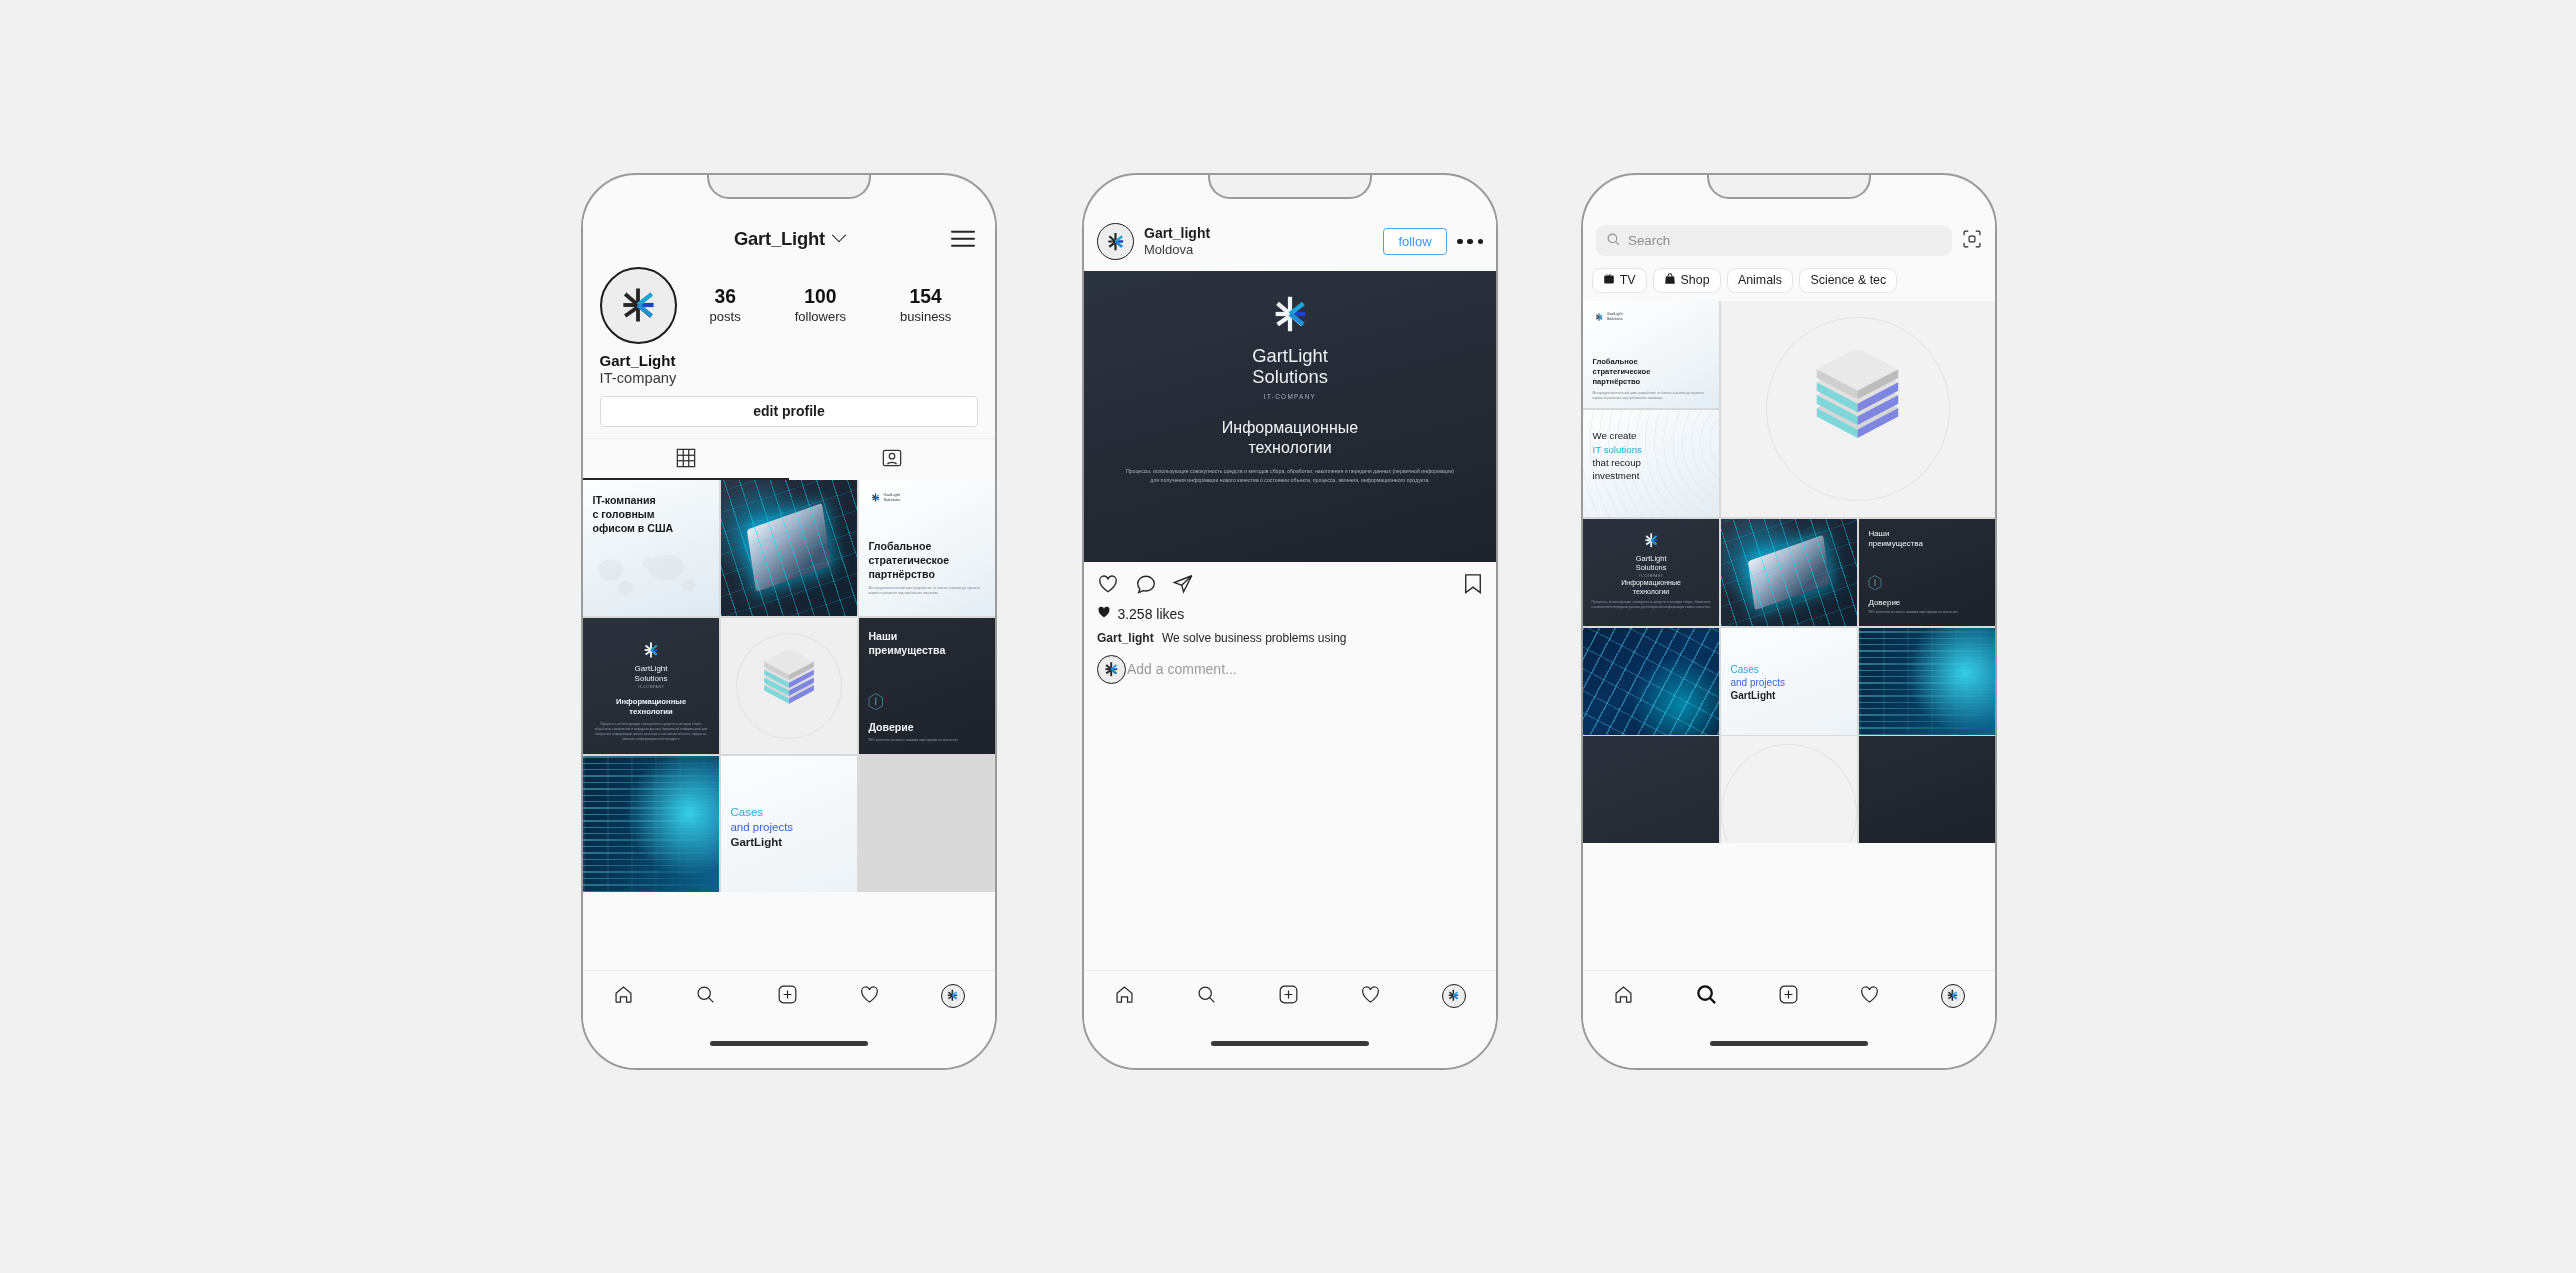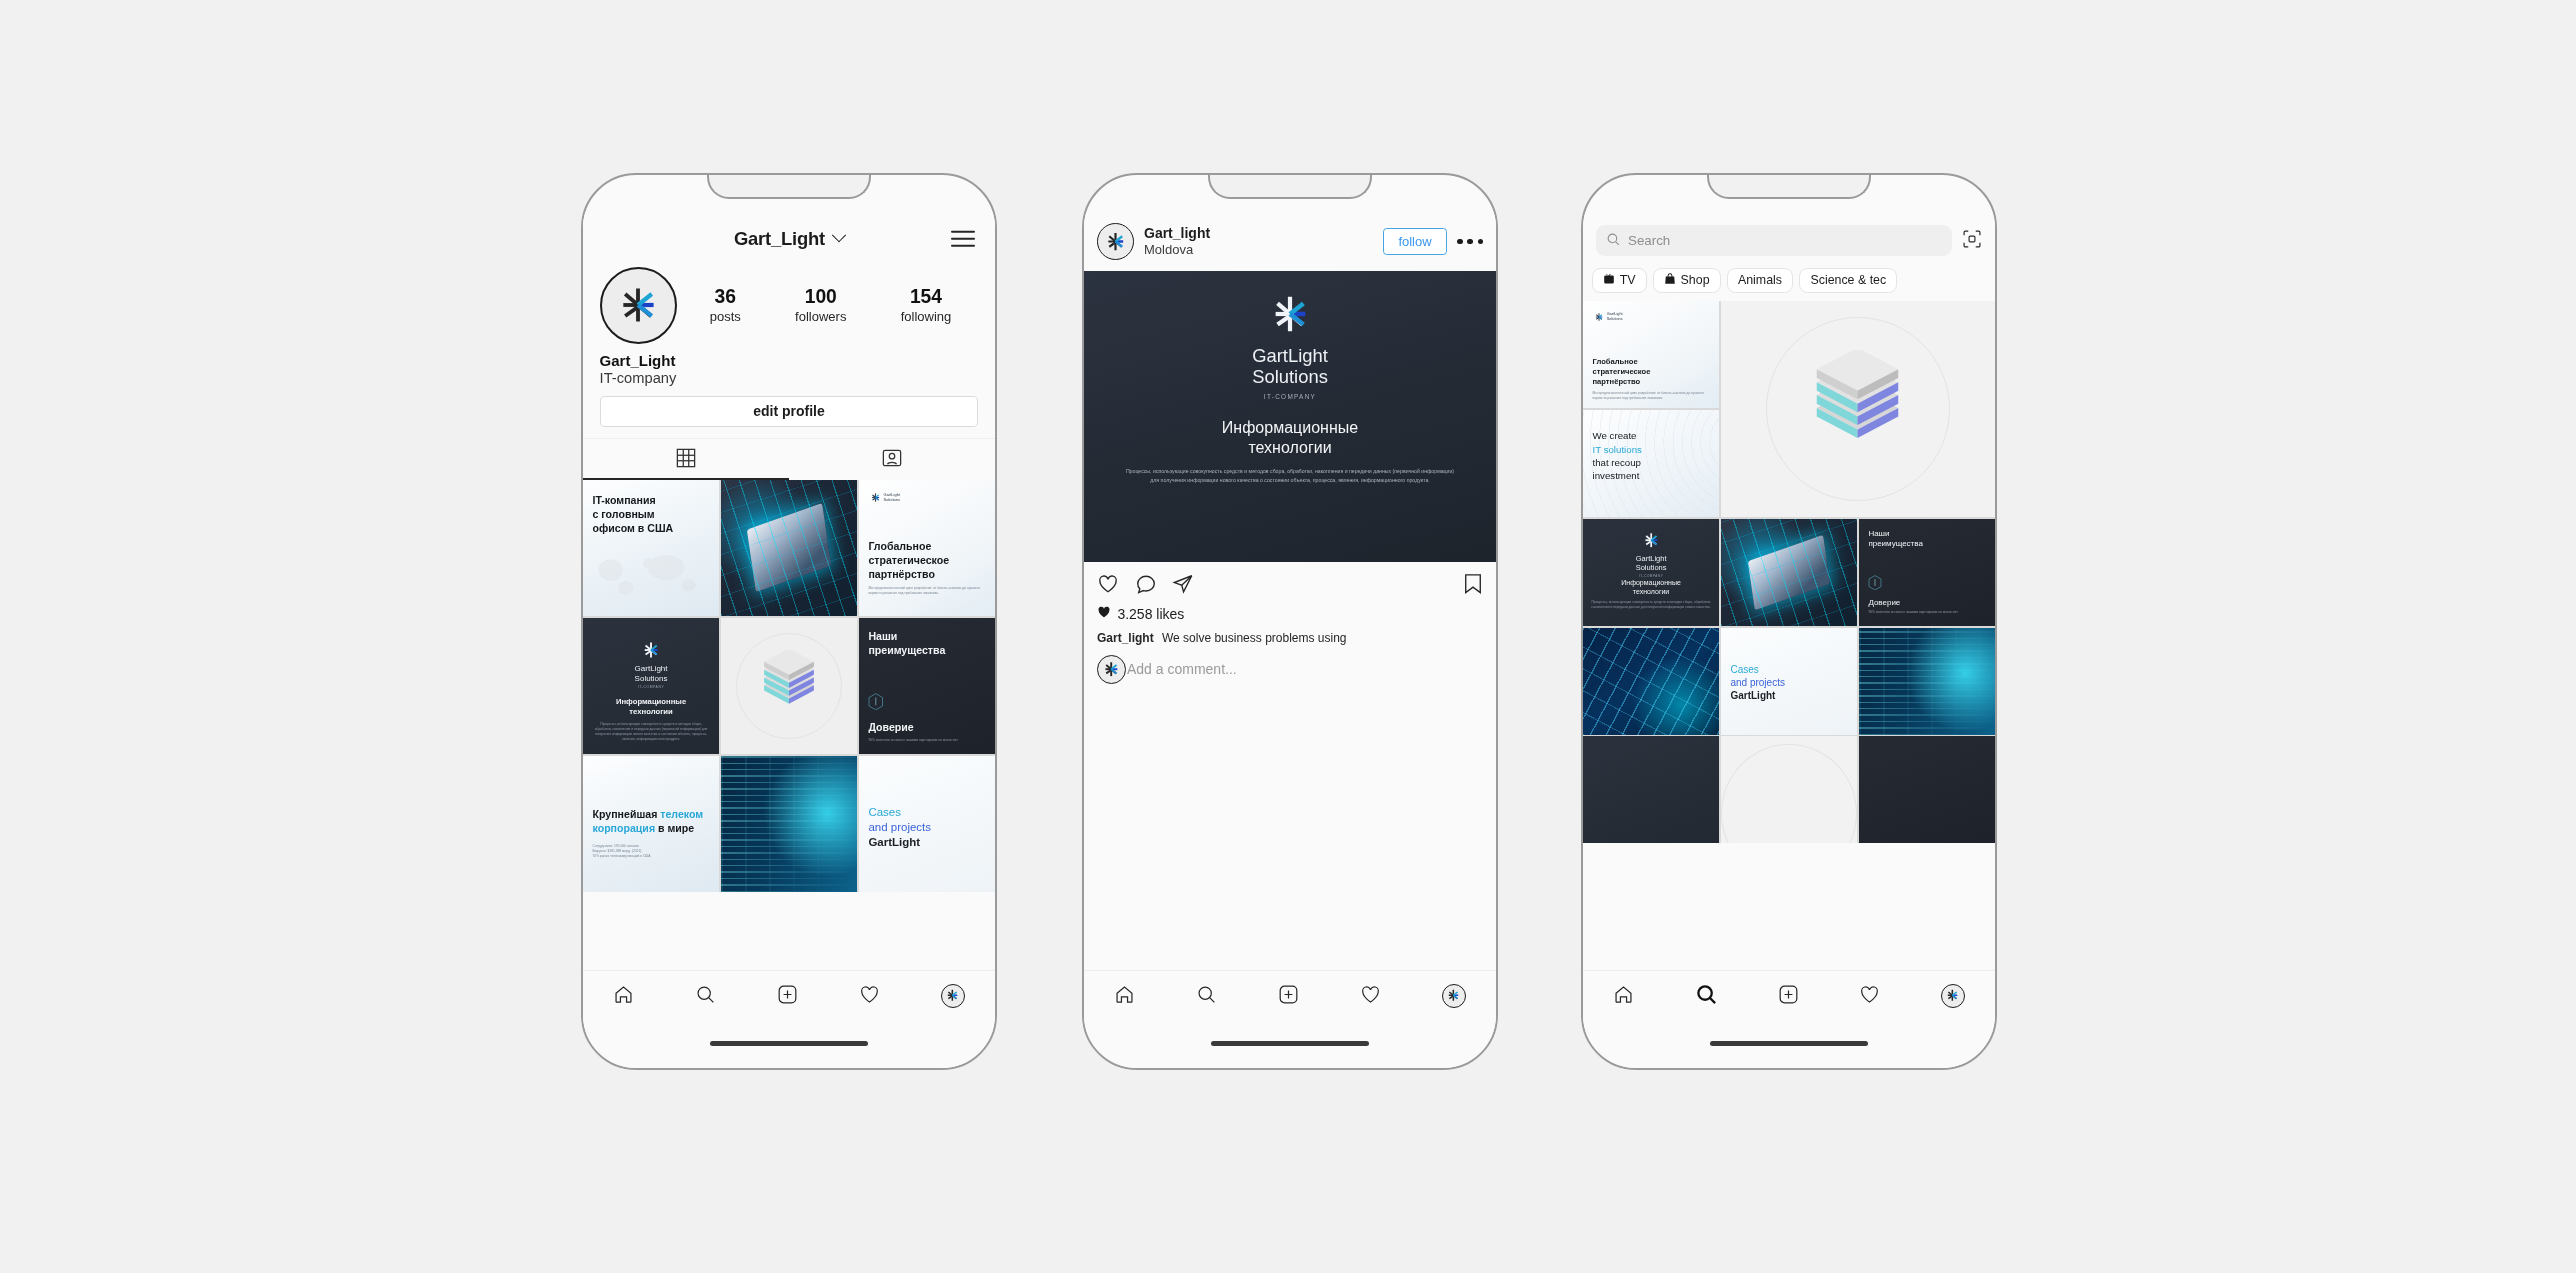--- a/index.html
+++ b/index.html
@@ -271,21 +271,21 @@
           <div class="stat">
             <div class="num">36</div>
             <div class="lbl">posts</div>
           </div>
           <div class="stat">
             <div class="num">100</div>
             <div class="lbl">followers</div>
           </div>
           <div class="stat">
             <div class="num">154</div>
-            <div class="lbl">following</div>
+            <div class="lbl">business</div>
           </div>
         </div>
       </div>
 
       <div style="padding: 8.3px 16.6px 0 16.6px;">
         <div class="bio-name">Gart_Light</div>
         <div class="bio-sub">IT-company</div>
       </div>
 
       <div style="padding: 10px 16.6px 0 16.6px;">
@@ -411,29 +411,20 @@
               <polygon points="12,1 22.4,7 22.4,20 12,26 1.6,20 1.6,7"></polygon>
               <line x1="12" y1="7" x2="12" y2="19" stroke="#7fb5c4"></line>
             </svg>
           </div>
           <div class="tt" style="top:76%;">
             <div class="tt-h tt-dark">Доверие</div>
             <div class="tt-sm tt-dark-sm" style="margin-top:2.8px;">90% клиентов остаются нашими партнерами на много лет.</div>
           </div>
         </div>
 
-        <div class="tile sq t-light">
-          <div class="tt" style="top:38%;">
-            <div class="tt-h"><span>Крупнейшая </span><span class="acc">телеком</span></div>
-            <div class="tt-h"><span class="acc">корпорация</span><span> в мире</span></div>
-            <div class="tt-sm" style="margin-top:8.3px;white-space:pre-line;">Сотрудников: 195 000 человек
-Выручка: $181,388 млрд. (2021)
-70% рынка телекоммуникаций в США</div>
-          </div>
-        </div>
 
         <div class="tile sq img-code"></div>
 
         <div class="tile sq" style="background:linear-gradient(160deg,#fbfdfe,#eef3f7);">
           <div class="tt" style="top:36%;">
             <div style="font-size:11.5px;line-height:1.3;color:#2aa9d4;">Cases</div>
             <div style="font-size:11.5px;line-height:1.3;color:#3a63d8;">and projects</div>
             <div style="font-size:11.5px;line-height:1.3;color:#1c2128;font-weight:bold;">GartLight</div>
           </div>
         </div>

